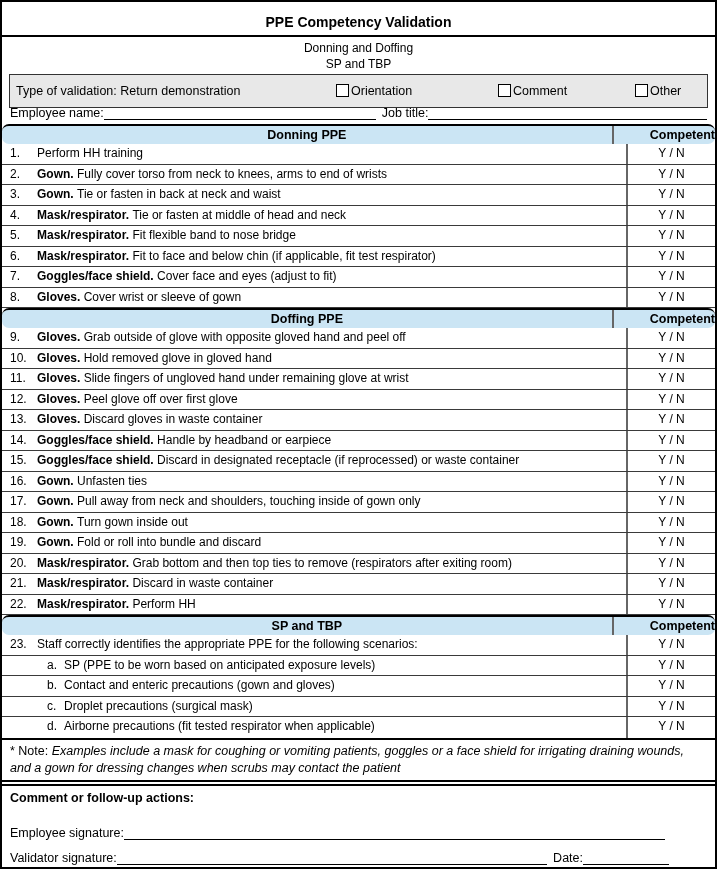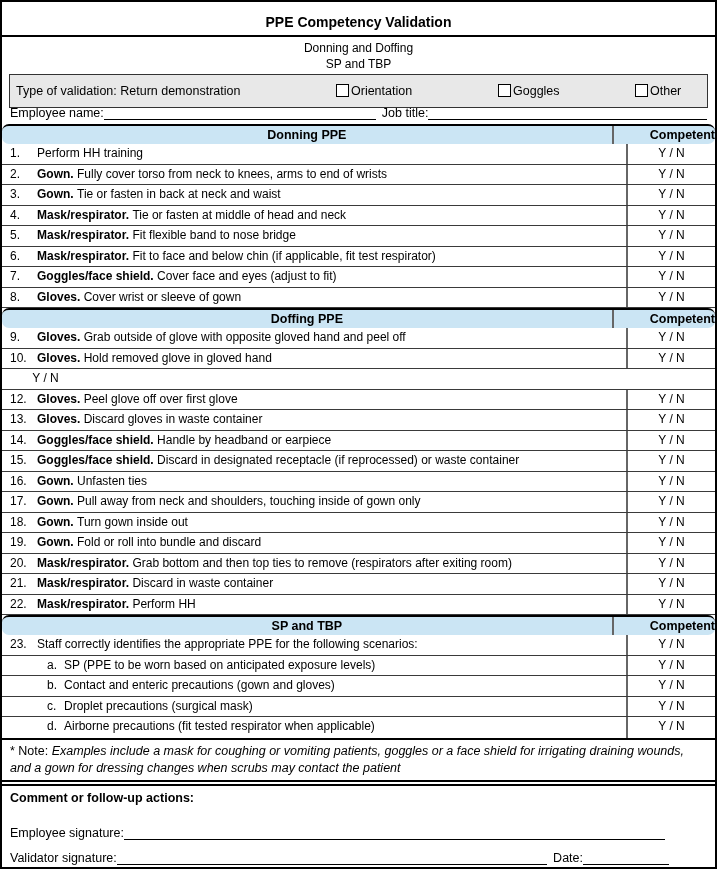--- a/index.html
+++ b/index.html
@@ -143,21 +143,21 @@
   </div>
 
   <div class="val-bar">
     <span class="val-label">Type of validation: Return demonstration</span>
     <span class="val-opt opt-orientation">
       <span class="checkbox"></span>
       <span>Orientation</span>
     </span>
     <span class="val-opt opt-annual">
       <span class="checkbox"></span>
-      <span>Goggles</span>
+      <span>Comment</span>
     </span>
     <span class="val-opt opt-other">
       <span class="checkbox"></span>
       <span>Other</span>
     </span>
   </div>
 
   <div class="name-row">
     <span class="lbl">Employee name:</span>
     <span class="uline u-emp"></span>
@@ -250,20 +250,24 @@
 
   <div class="trow">
     <div class="cell-main">
       <span class="num">10.</span>
       <span class="txt"><span class="kw">Gloves. </span><span class="rest">Hold removed glove in gloved hand</span></span>
     </div>
     <div class="cell-comp">Y / N</div>
   </div>
 
   <div class="trow">
+    <div class="cell-main">
+      <span class="num">11.</span>
+      <span class="txt"><span class="kw">Gloves. </span><span class="rest">Slide fingers of ungloved hand under remaining glove at wrist</span></span>
+    </div>
     <div class="cell-comp">Y / N</div>
   </div>
 
   <div class="trow">
     <div class="cell-main">
       <span class="num">12.</span>
       <span class="txt"><span class="kw">Gloves. </span><span class="rest">Peel glove off over first glove</span></span>
     </div>
     <div class="cell-comp">Y / N</div>
   </div>

